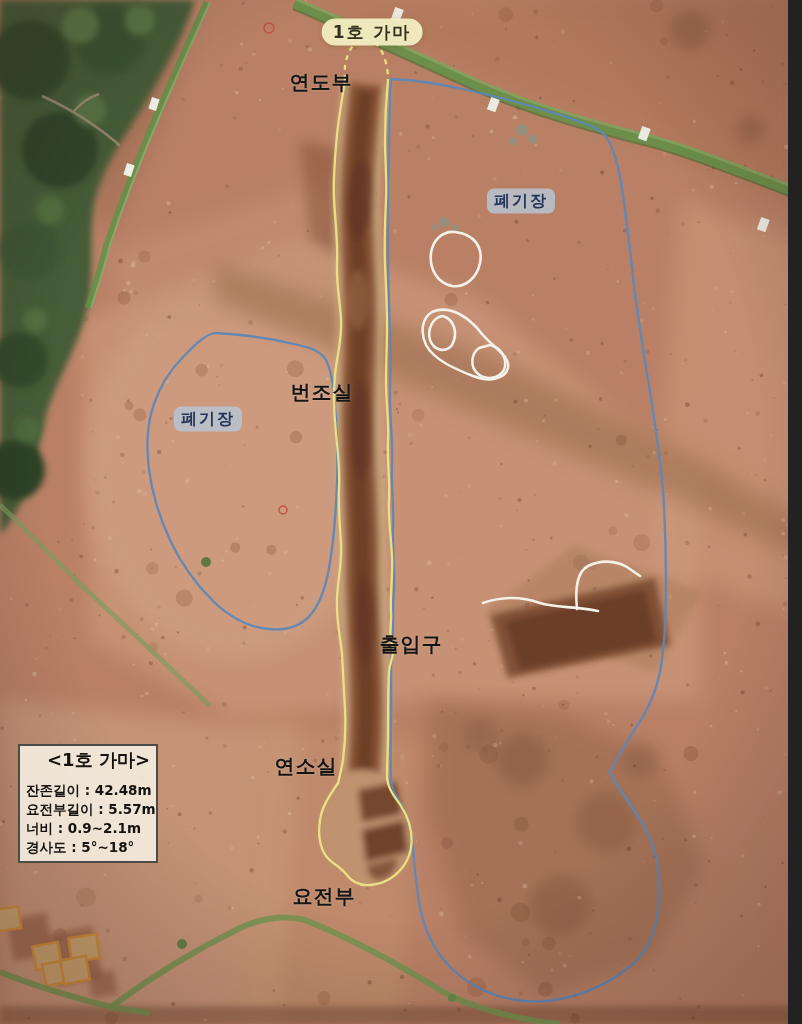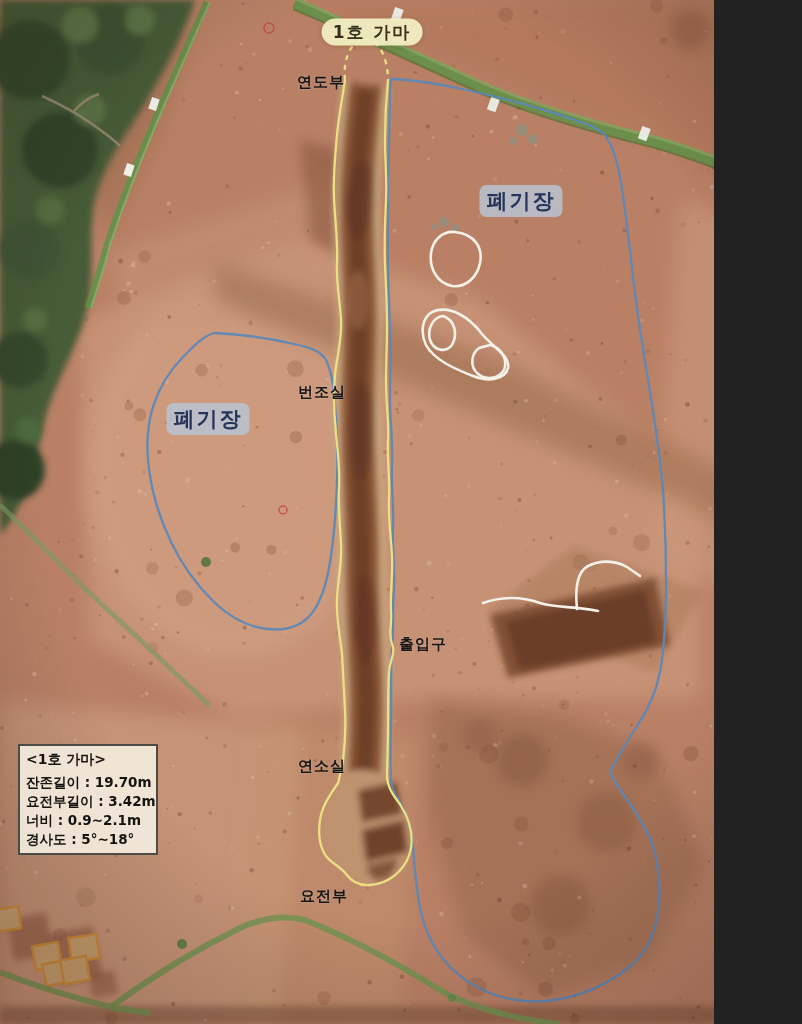--- a/index.html
+++ b/index.html
@@ -1,30 +1,30 @@
 <!DOCTYPE html>
 <html style="--kiln-outline: #EAE083; --dump-outline: #5D87B7; --feature-outline: #F4F1E8; --title-pill-bg: #F2EDC2F2; --title-text: #33301C; --dump-pill-bg: #B9C4D1D9; --dump-pill-text: #25345A; --label-text: #151515; --info-bg: #F6F0E3E0; --info-border: #4B4B48; --info-text: #151310;"><head>
 <meta charset="utf-8">
 <style>
   html,body{margin:0;padding:0;background:#222}
-  .stage{position:relative;width:714px;height:1024px;overflow:hidden;
+  .stage{position:relative;width:788px;height:1024px;overflow:hidden;
          font-family:"DejaVu Sans",sans-serif;background:#a3a3a3}
   .stage svg{position:absolute;left:0;top:0}
   .lbl{position:absolute;transform:translate(-50%,-50%);font-weight:700;
        white-space:nowrap;color:var(--label-text,#151515)}
-  .part{font-size:15px;letter-spacing:1px;text-shadow:0 0 2px rgba(255,240,220,.35)}
+  .part{font-size:20px;letter-spacing:1px;text-shadow:0 0 2px rgba(255,240,220,.35)}
   .pill-title{font-size:17px;letter-spacing:2px;color:var(--title-text,#33301c);
        background:var(--title-pill-bg,#f2edc2);padding:2px 11px;border-radius:14px;
        box-shadow:0 1px 4px rgba(110,90,20,.35)}
-  .pill-dump{font-size:21px;letter-spacing:2px;color:var(--dump-pill-text,#25345a);
+  .pill-dump{font-size:16px;letter-spacing:2px;color:var(--dump-pill-text,#25345a);
        background:var(--dump-pill-bg,#b9c4d1);padding:2px 7px;border-radius:7px}
   .infobox{position:absolute;left:18px;top:744px;width:140px;box-sizing:border-box;
        background:var(--info-bg,#f6f0e3);border:2px solid var(--info-border,#4b4b48);
        padding:4px 6px;color:var(--info-text,#151310);font-weight:700}
-  .ib-title{text-align:left;font-size:14px;margin-bottom:4px;line-height:19px}
+  .ib-title{text-align:right;font-size:18px;margin-bottom:12px;line-height:19px}
   .ib-line{font-size:13.5px;line-height:19px;white-space:nowrap}
 </style>
 <style>.dump-line{stroke:var(--dump-outline);stroke-width:2.3;opacity:.95}.kiln-line{stroke:var(--kiln-outline);stroke-width:2.3}.white-line path{stroke:var(--feature-outline);stroke-width:2.6;stroke-linecap:round}</style></head>
 <body>
 
 <div class="stage">
 <svg width="802" height="1024" viewBox="0 0 802 1024">
   <defs>
     <filter id="b10" x="-30%" y="-30%" width="160%" height="160%">
           <feGaussianBlur stdDeviation="10"></feGaussianBlur>
@@ -913,24 +913,24 @@
   </g>
 
   <rect x="0" y="0" width="802" height="1024" fill="url(#vig)"></rect>
 </svg>
 
 <div class="lbl pill-title" style="left:372px;top:32px">1호 가마</div>
 <div class="lbl part" style="left:321px;top:82px">연도부</div>
 <div class="lbl pill-dump" style="left:521px;top:201px">폐기장</div>
 <div class="lbl pill-dump" style="left:208px;top:419px">폐기장</div>
 <div class="lbl part" style="left:322px;top:392px">번조실</div>
-<div class="lbl part" style="left:423px;top:644px">출입구</div>
-<div class="lbl part" style="left:322px;top:766px">연소실</div>
+<div class="lbl part" style="left:411px;top:644px">출입구</div>
+<div class="lbl part" style="left:306px;top:766px">연소실</div>
 <div class="lbl part" style="left:324px;top:896px">요전부</div>
 
 <div class="infobox">
   <div class="ib-title">&lt;1호 가마&gt;</div>
-  <div class="ib-line">잔존길이 : 19.70m</div>
-  <div class="ib-line">요전부길이 : 3.42m</div>
+  <div class="ib-line">잔존길이 : 42.48m</div>
+  <div class="ib-line">요전부길이 : 5.57m</div>
   <div class="ib-line">너비 : 0.9~2.1m</div>
   <div class="ib-line">경사도 : 5°~18°</div>
 </div>
 </div>
 
 </body></html>

